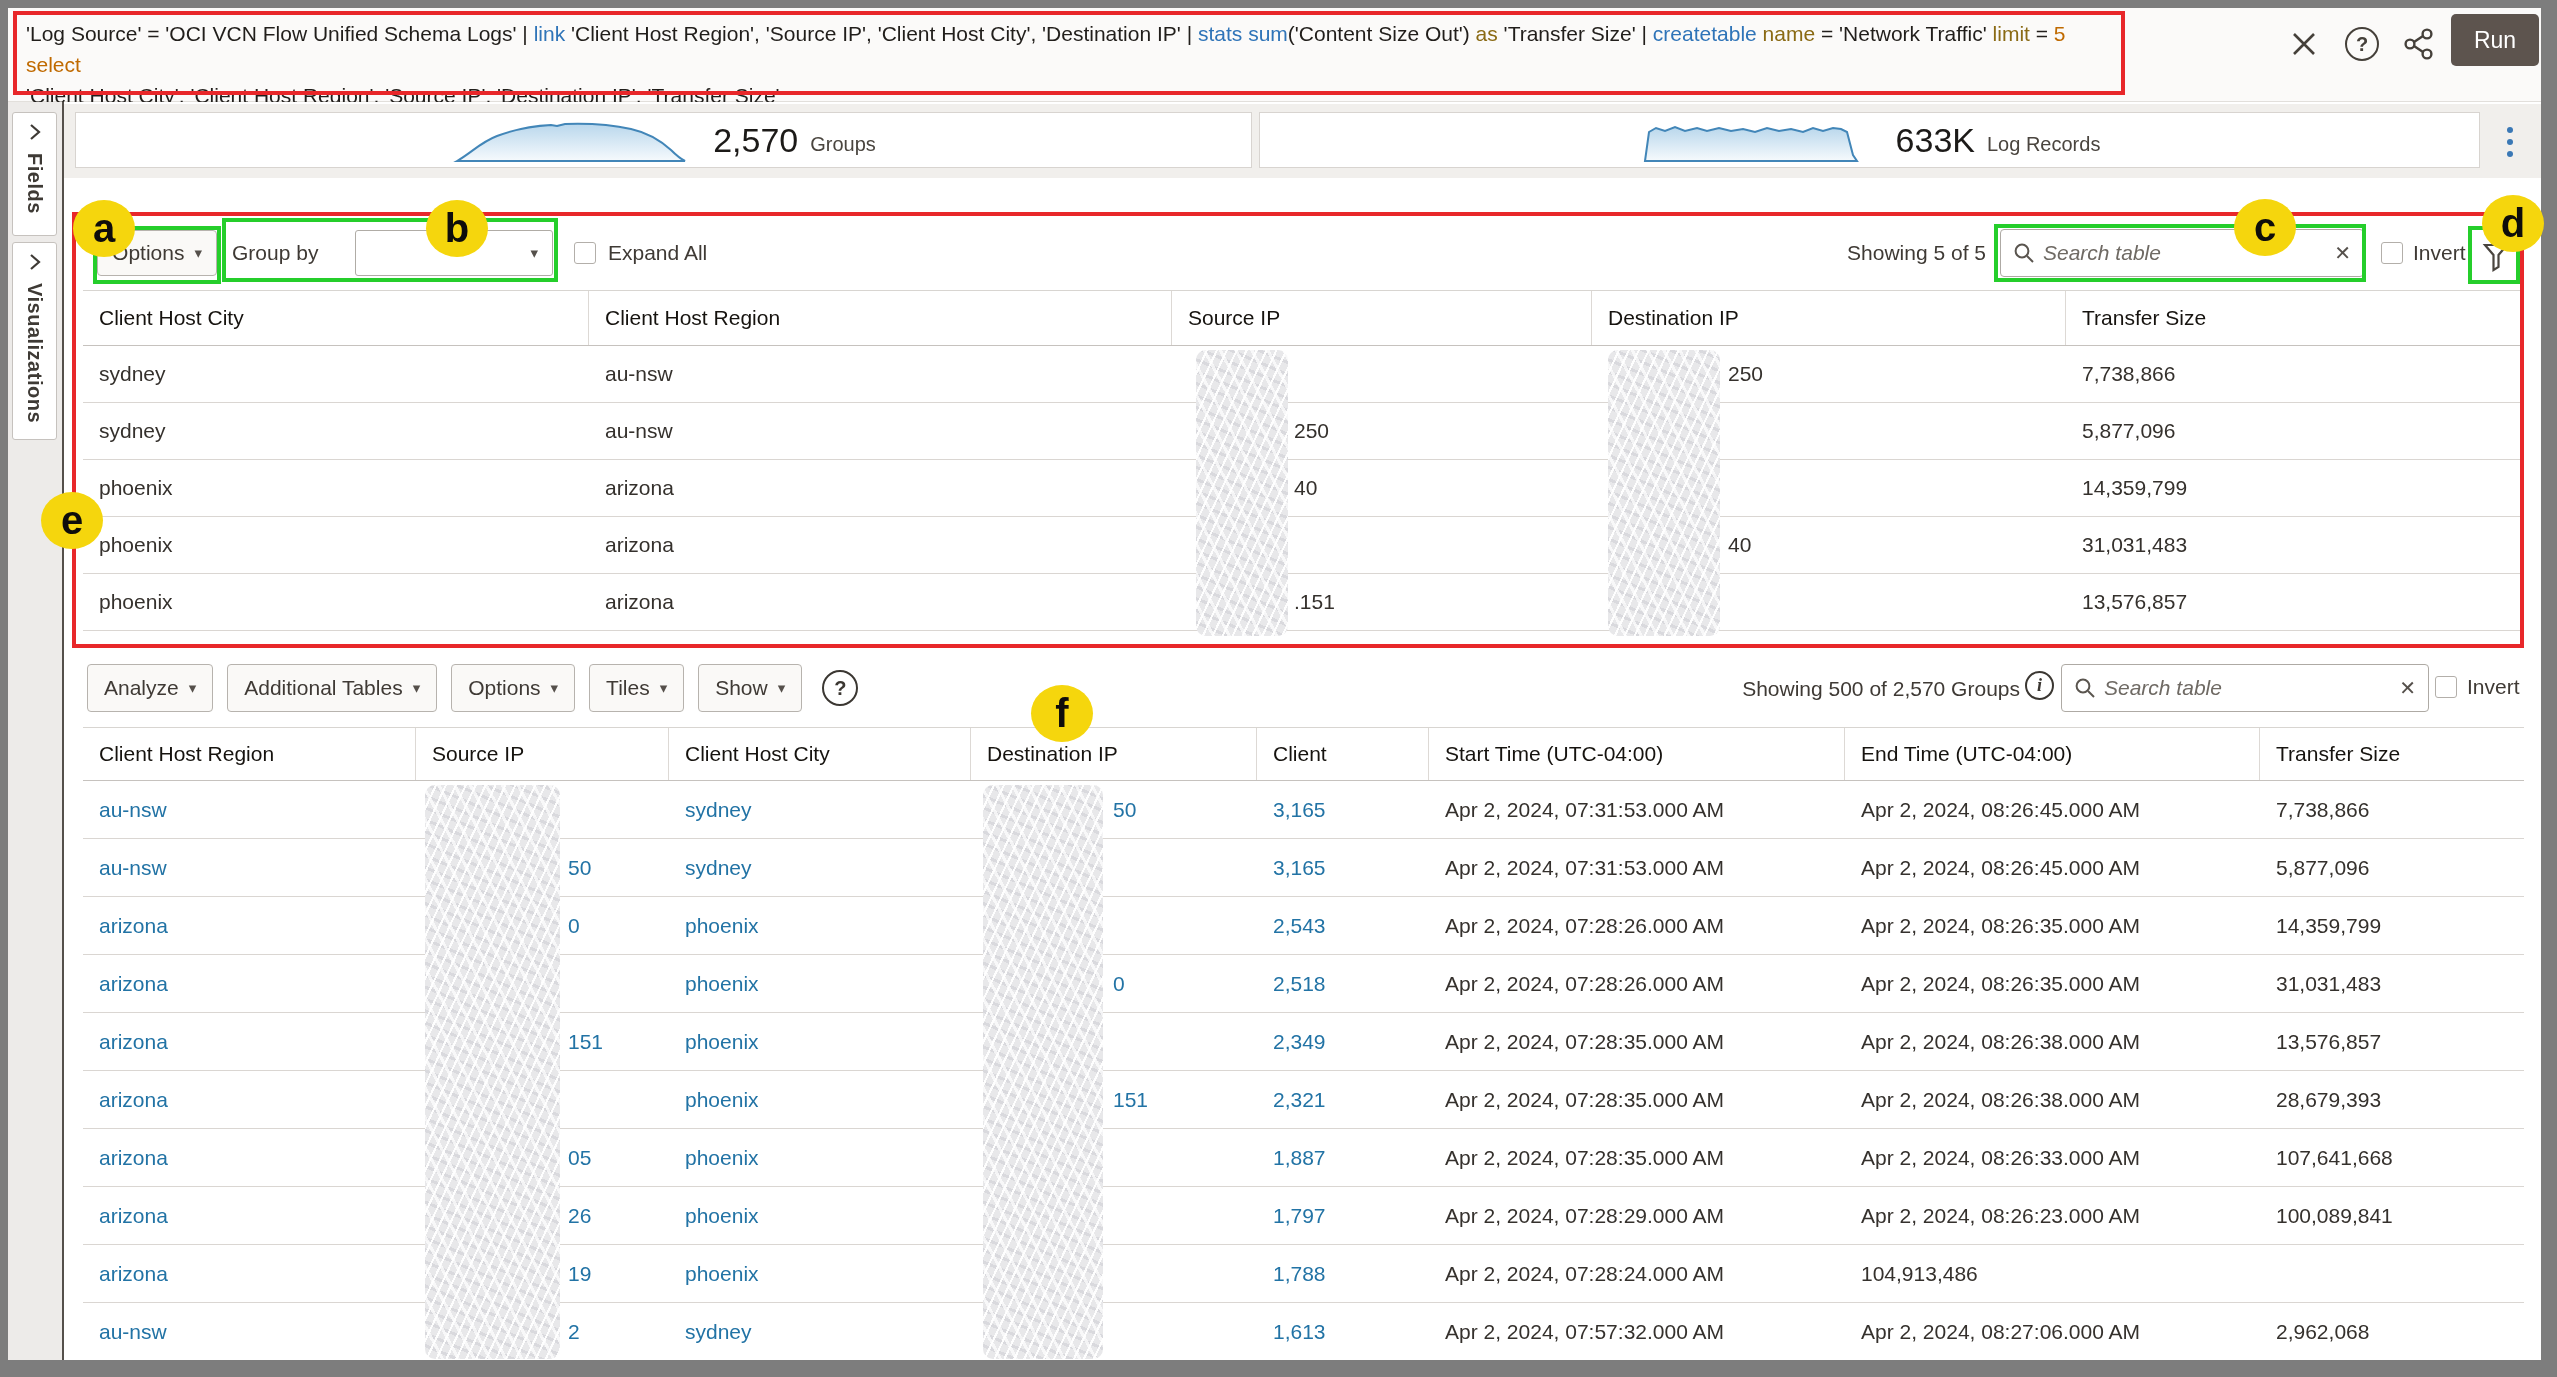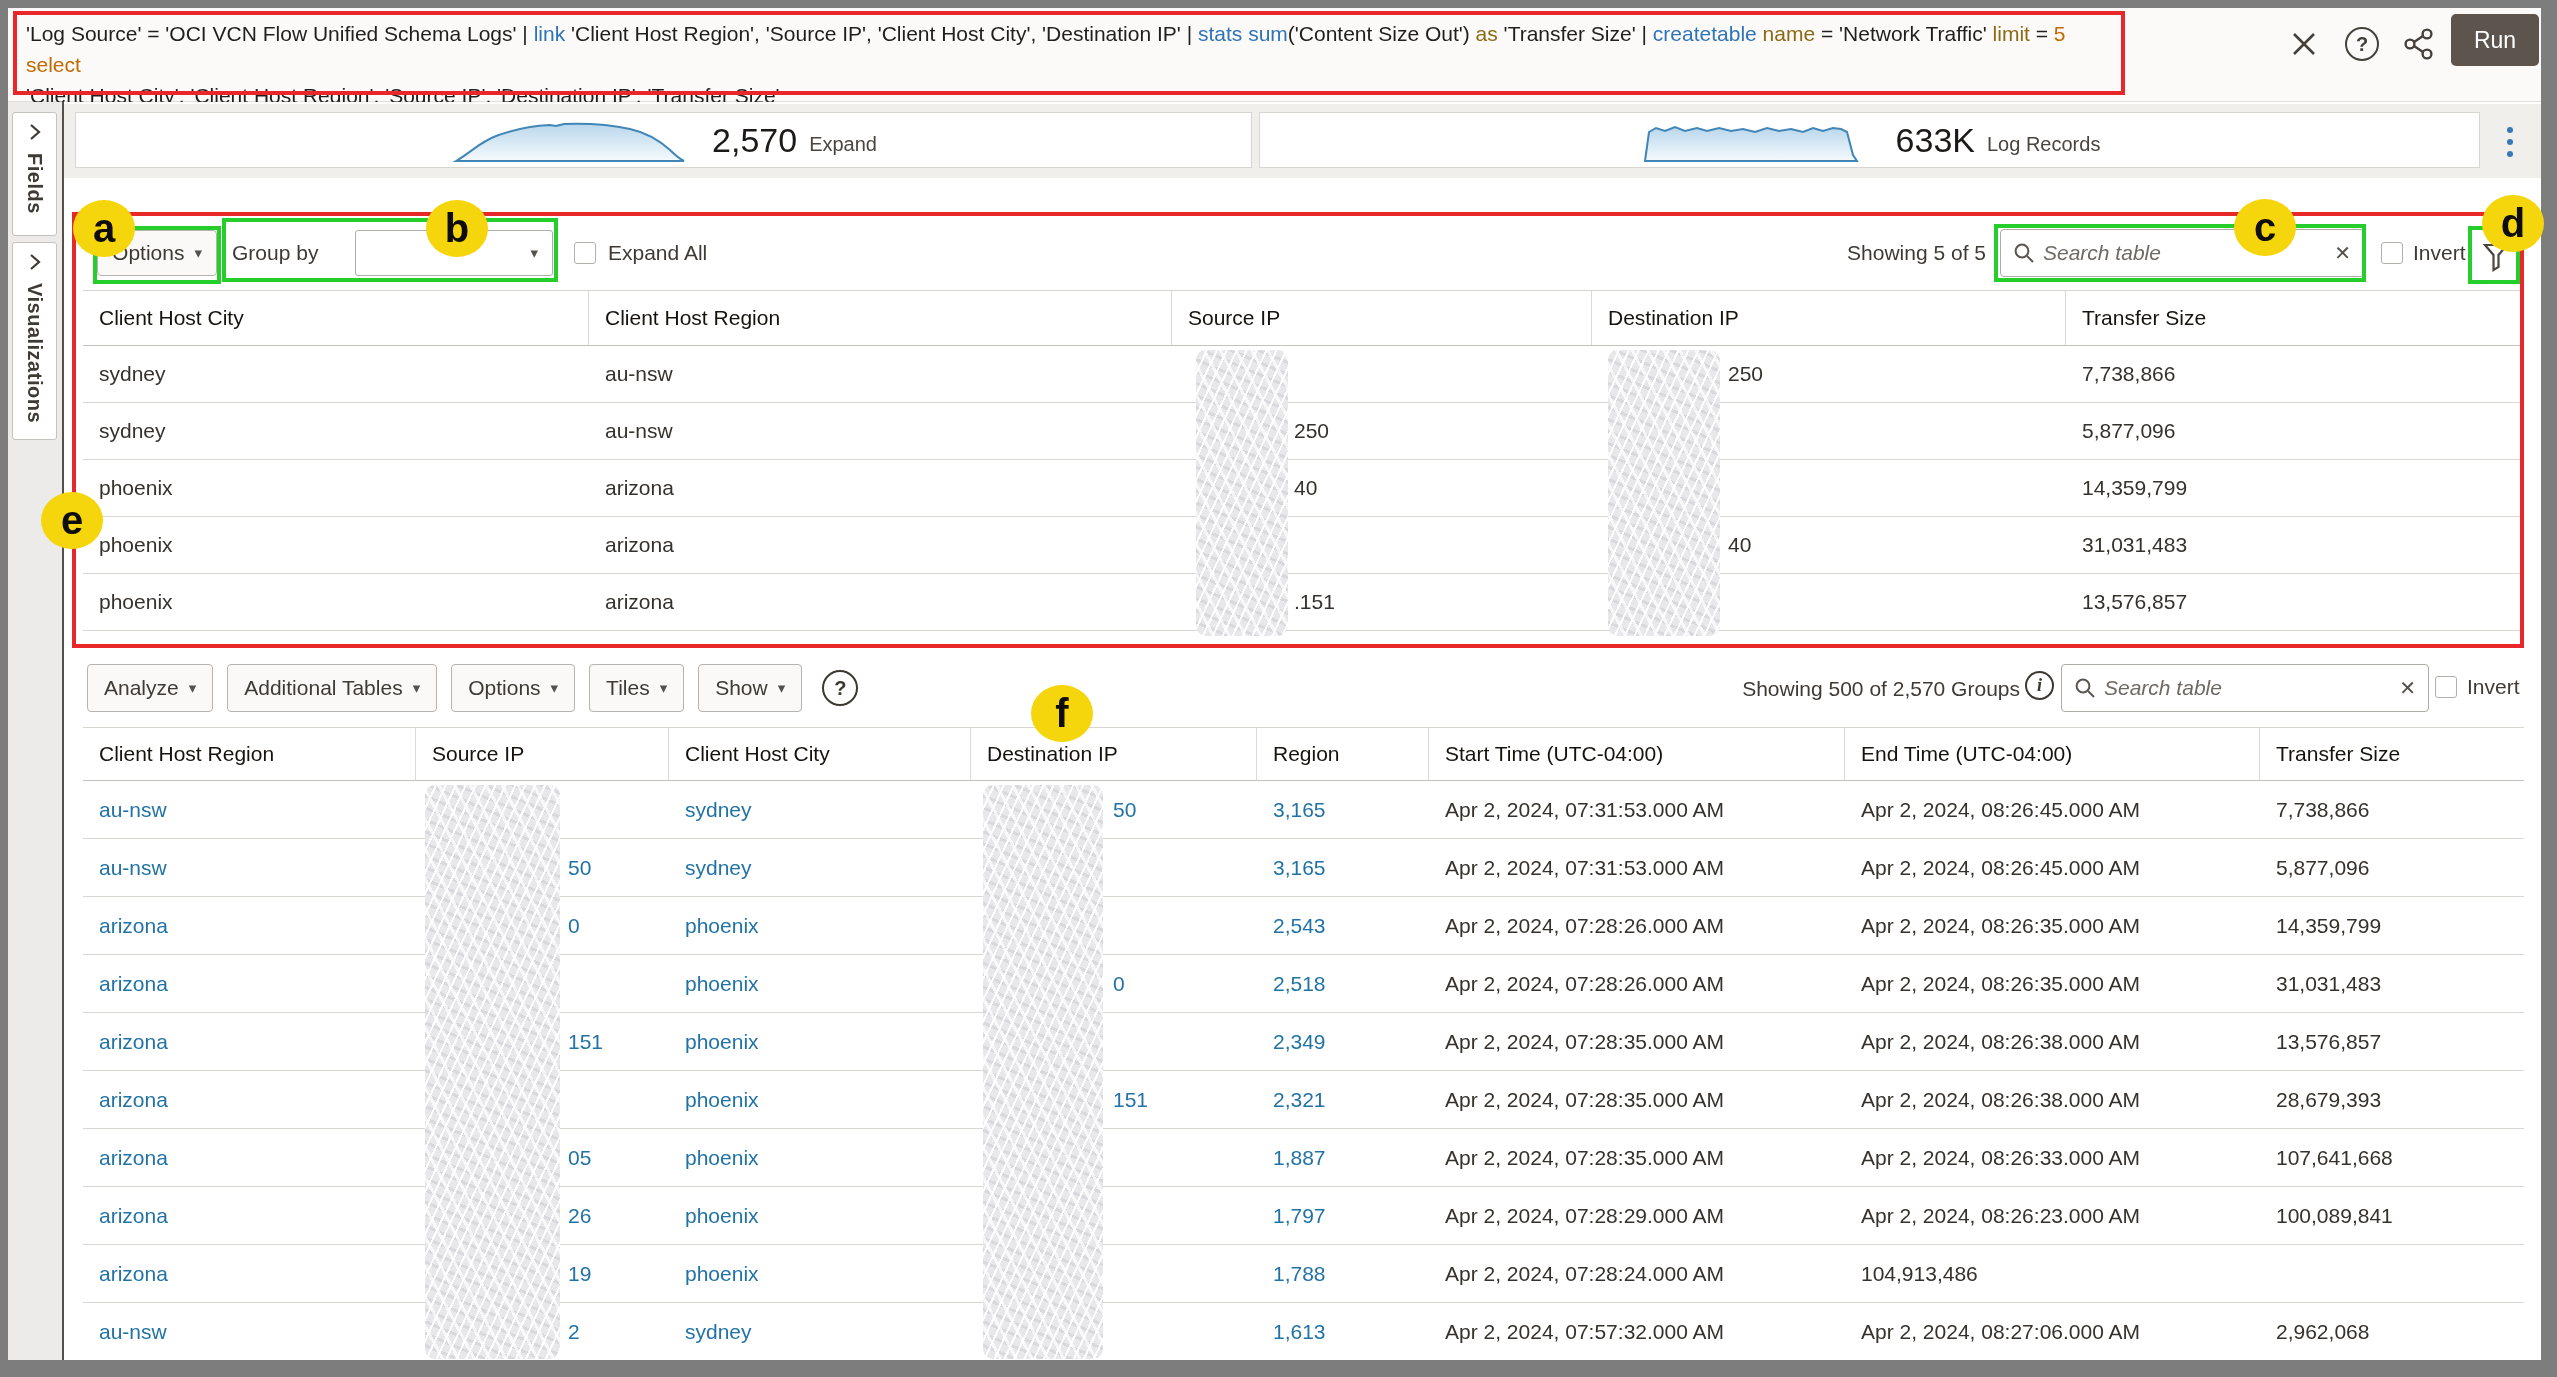--- a/index.html
+++ b/index.html
@@ -174,21 +174,21 @@
         <svg width="250" height="46" viewBox="0 0 250 46">
           <defs>
               <linearGradient id="sg1" x1="0" y1="0" x2="0" y2="1">
                 <stop offset="0" stop-color="#b9d7ec"></stop>
                 <stop offset="1" stop-color="#f6fafd"></stop>
               </linearGradient>
             </defs>
           <path d="M6 44 C 20 36, 30 25, 46 19 C 62 13, 80 9, 100 8 L 106 9 L 114 7 C 142 6, 162 8, 180 12 C 198 16, 210 24, 220 33 C 225 38, 230 42, 234 44 Z" fill="url(#sg1)" stroke="#4286b8" stroke-width="2"></path>
         </svg>
         <span class="big-num">2,570</span>
-        <span class="big-label">Expand</span>
+        <span class="big-label">Groups</span>
       </div>
       <div class="summary-box summary-box-records">
         <svg width="245" height="46" viewBox="0 0 245 46">
           <defs>
               <linearGradient id="sg2" x1="0" y1="0" x2="0" y2="1">
                 <stop offset="0" stop-color="#b9d7ec"></stop>
                 <stop offset="1" stop-color="#f6fafd"></stop>
               </linearGradient>
             </defs>
           <path d="M6 44 L 10 15 L 17 11 L 26 14 L 36 10 L 46 14 L 58 11 L 68 14 L 80 11 L 92 14 L 104 12 L 116 15 L 128 11 L 140 14 L 152 12 L 164 15 L 174 11 L 184 14 L 194 11 L 202 12 L 208 15 L 214 38 L 218 44 Z" fill="url(#sg2)" stroke="#4286b8" stroke-width="2"></path>
@@ -314,21 +314,21 @@
     </div>
     <span class="cb cb-invert2"></span>
     <span class="lbl invert-label2">Invert</span>
 
     <div class="tbl t2">
       <div class="thead" id="t2-head">
           <div class="th c0">Client Host Region</div>
           <div class="th c1">Source IP</div>
           <div class="th c2">Client Host City</div>
           <div class="th c3">Destination IP</div>
-          <div class="th c4">Region</div>
+          <div class="th c4">Client</div>
           <div class="th c5">Start Time (UTC-04:00)</div>
           <div class="th c6">End Time (UTC-04:00)</div>
           <div class="th c7">Transfer Size</div>
         </div>
       <div id="t2-body">
           <div class="trow">
             <div class="td c0 link">au-nsw</div>
             <div class="td c1"></div>
             <div class="td c2 link">sydney</div>
             <div class="td c3 link">50</div>

